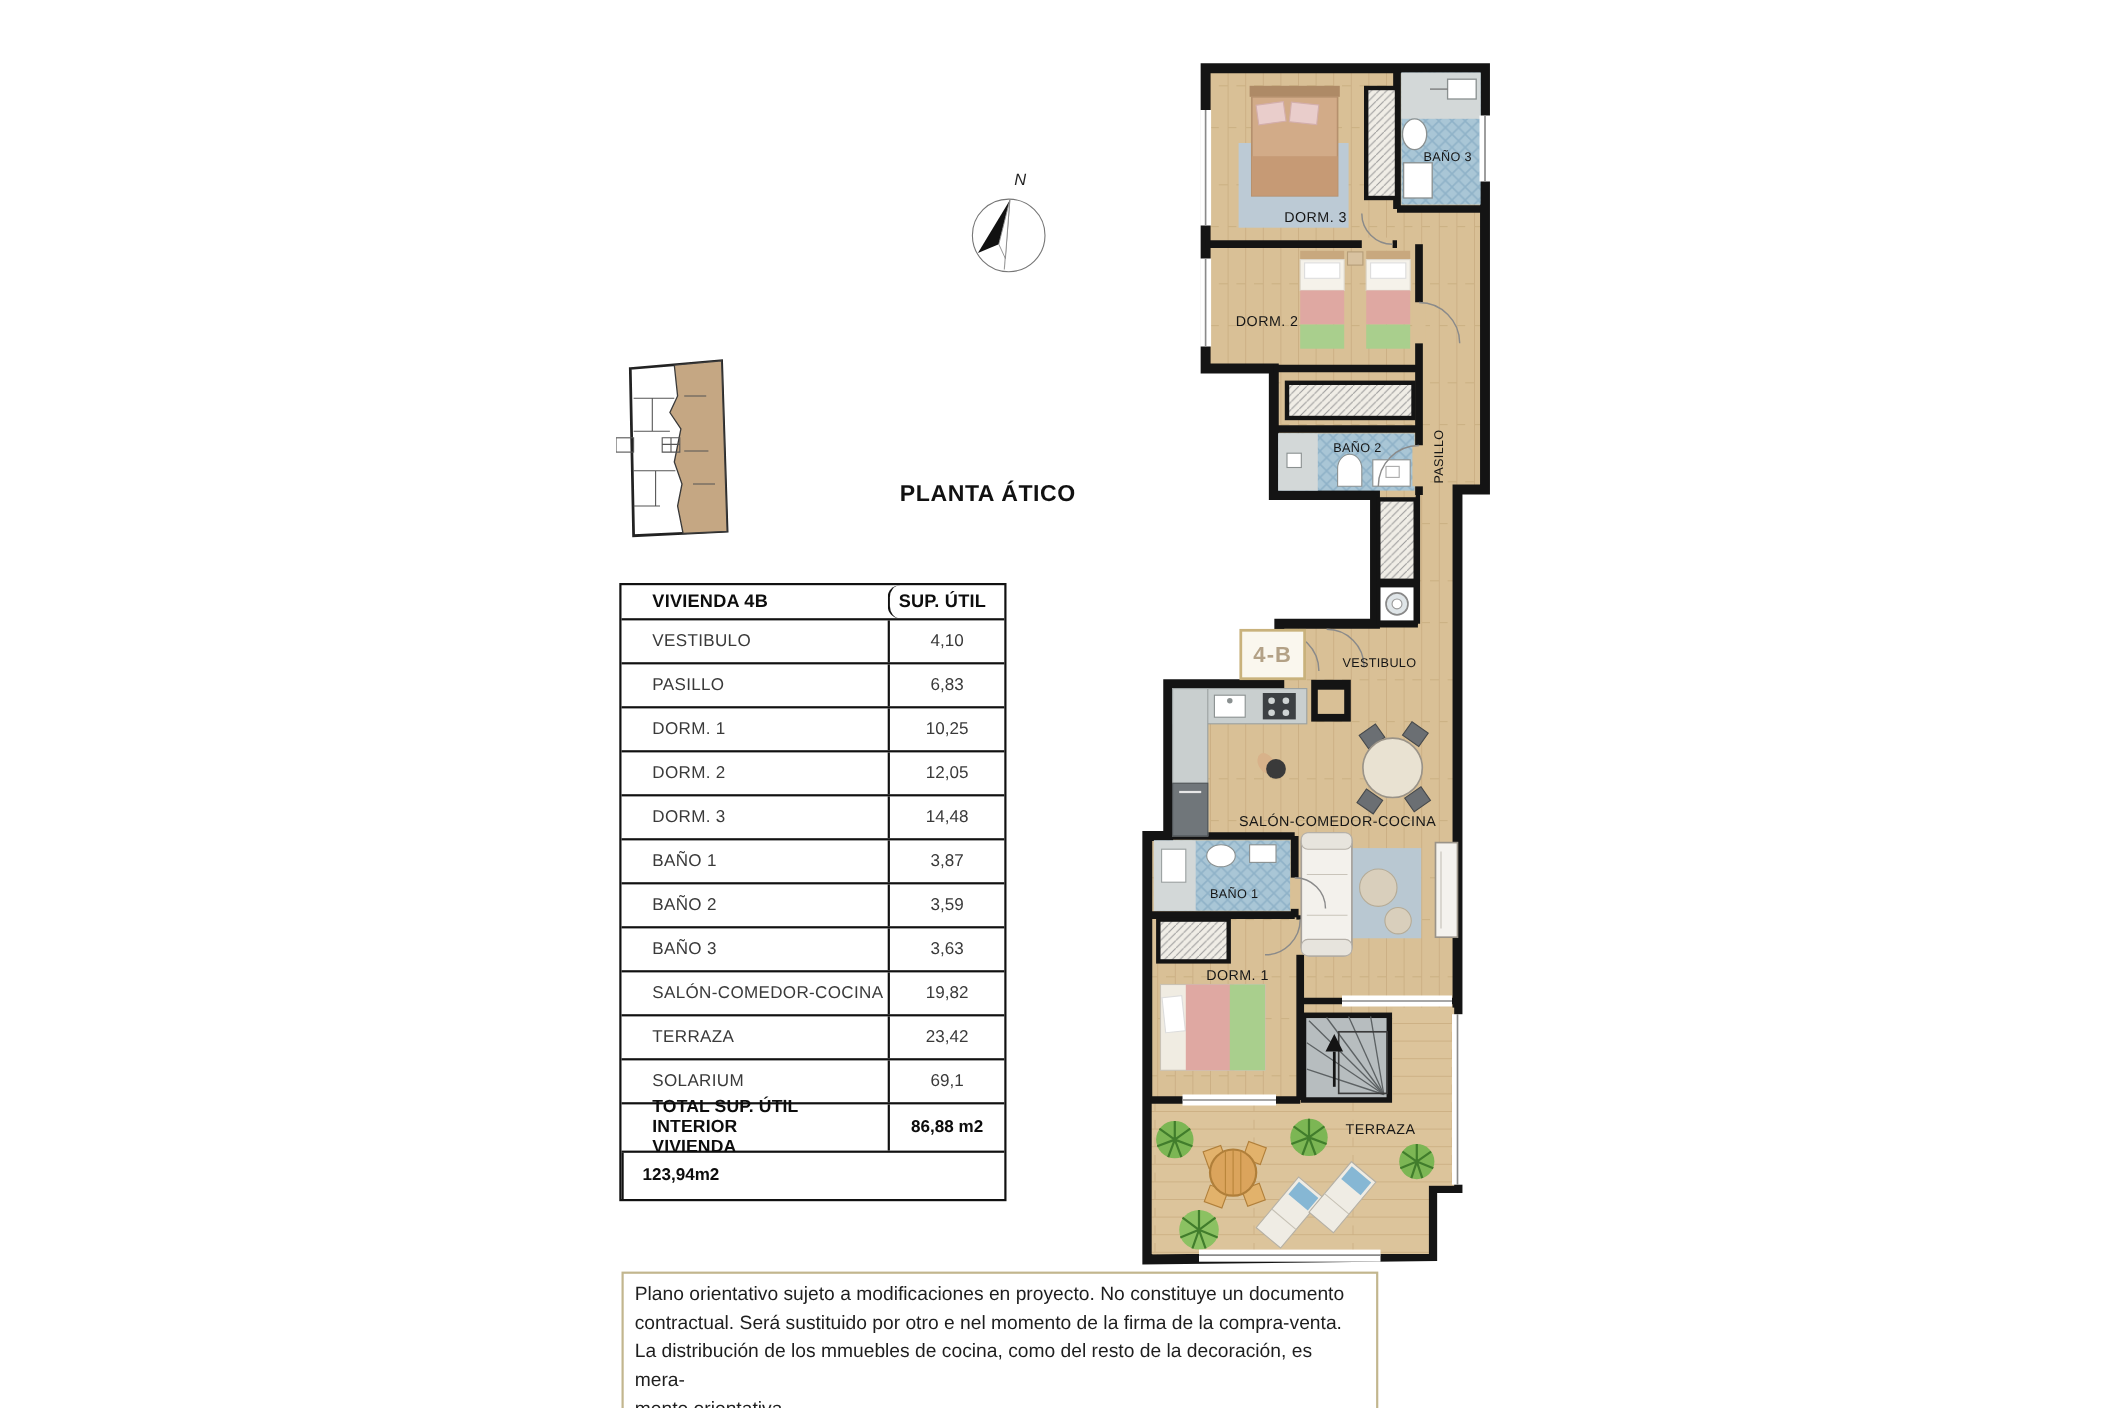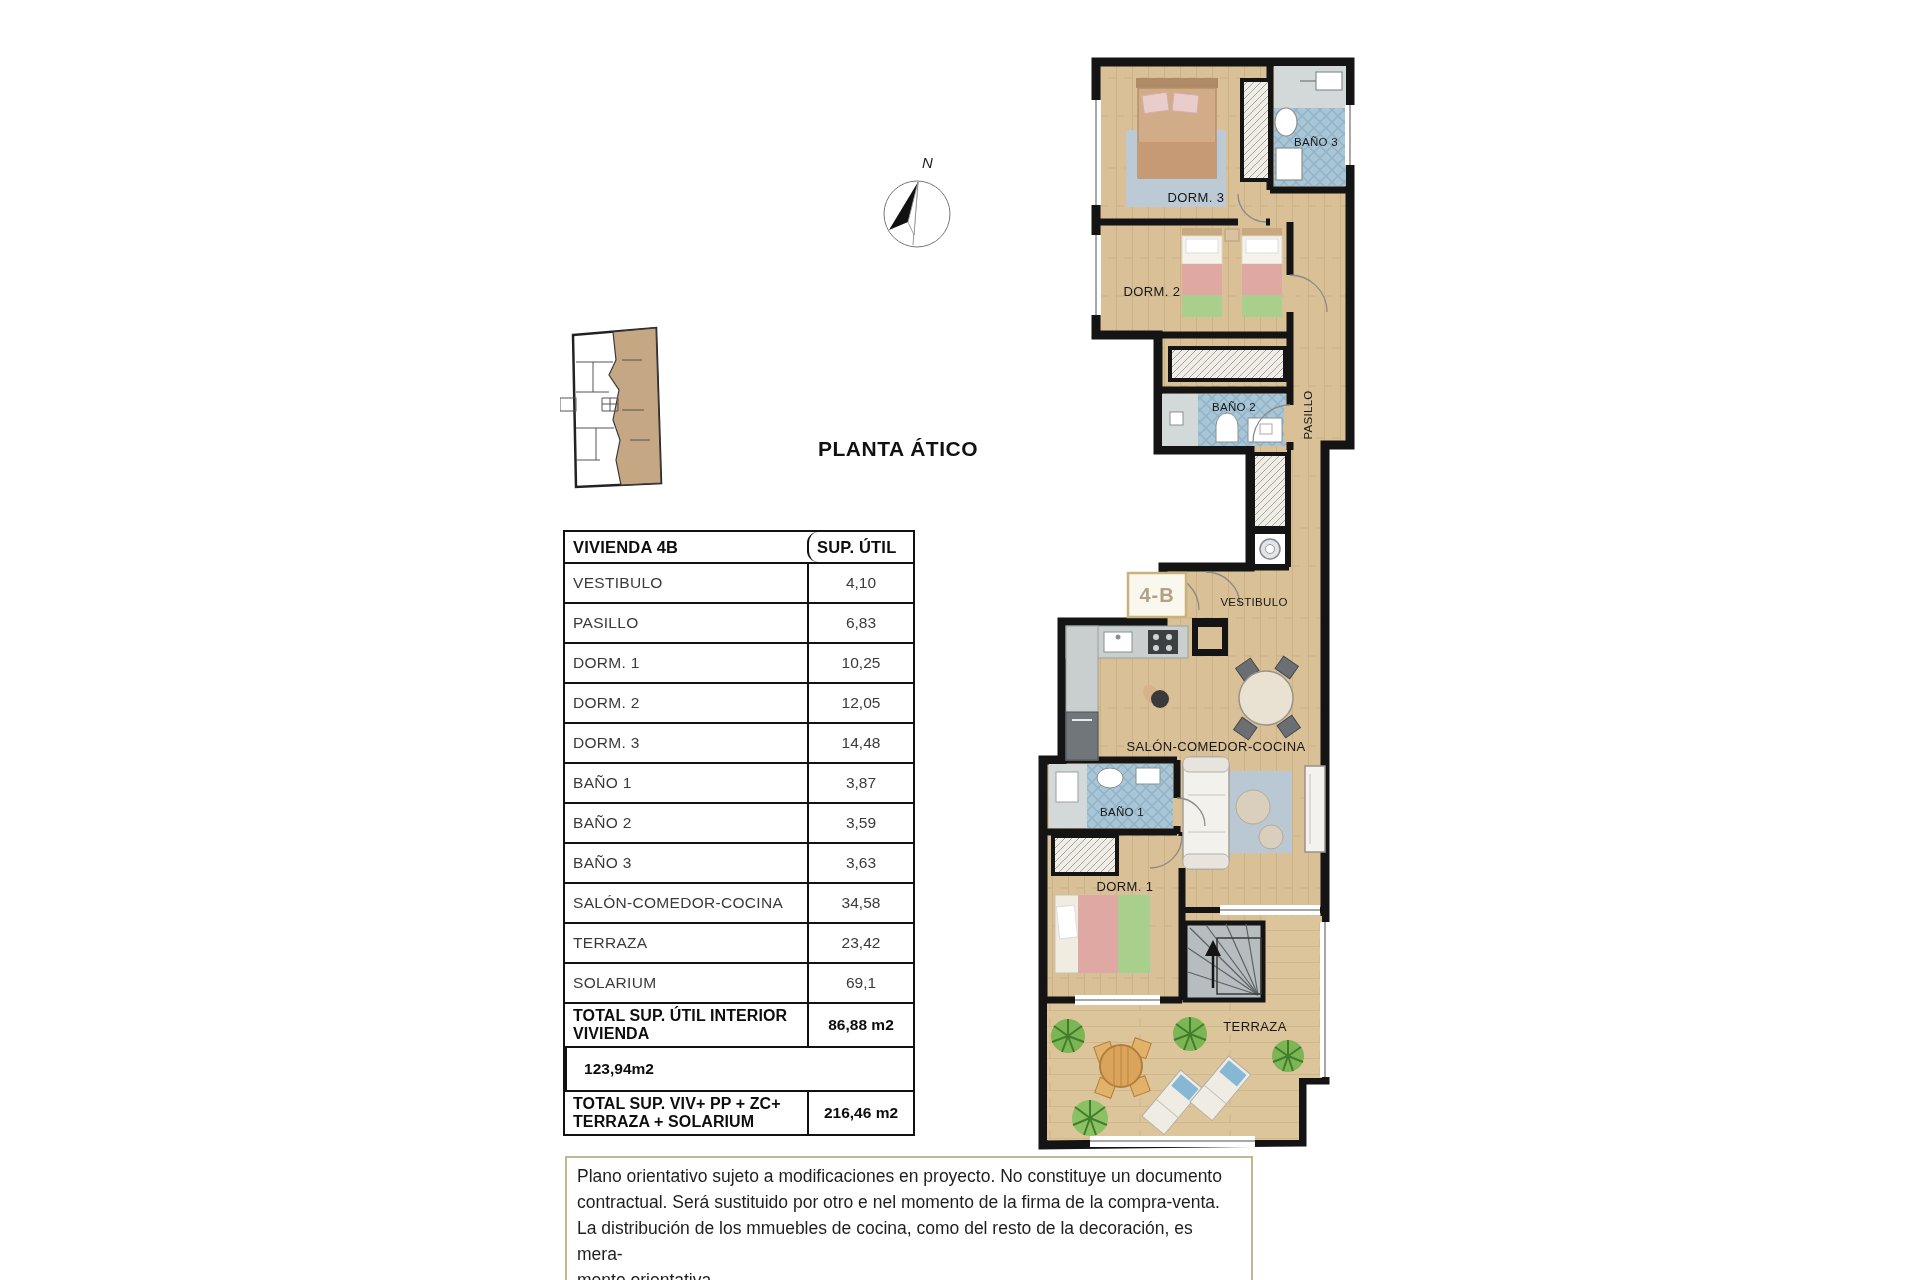--- a/index.html
+++ b/index.html
@@ -8,21 +8,21 @@
 
   .sheet-title{position:absolute;left:818px;top:437px;font-size:21px;font-weight:bold;
                letter-spacing:.5px;color:#111;}
 
   
   .areas-table{position:absolute;left:563px;top:530px;width:352px;border:2px solid #111;
                background:#fff;box-sizing:border-box;}
   .t-row{display:flex;align-items:stretch;border-top:2px solid #111;height:40px;box-sizing:border-box;}
   .t-row:first-child{border-top:none;height:30px;}
   .t-label{flex:1;display:flex;flex-direction:column;justify-content:center;
-           padding-left:8px;font-size:15.5px;color:#3a3a3a;letter-spacing:.3px;}
+           padding-left:28px;font-size:15.5px;color:#3a3a3a;letter-spacing:.3px;}
   .t-value{width:106px;border-left:2px solid #111;display:flex;align-items:center;
            justify-content:center;font-size:15.5px;color:#3a3a3a;box-sizing:border-box;}
   .t-head .t-label,.t-head .t-value{font-weight:bold;color:#0d0d0d;font-size:16.5px;letter-spacing:.2px;}
   .t-head .t-value{justify-content:flex-start;padding-left:8px;border-radius:11px;}
   .t-total{height:44px;}
   .t-total .t-label{font-weight:bold;color:#0d0d0d;font-size:16px;line-height:18px;letter-spacing:.1px;}
   .t-total .t-value{font-weight:bold;color:#0d0d0d;font-size:15.5px;}
 
   
   .disclaimer{position:absolute;left:565px;top:1156px;width:688px;border:2px solid #c2b68e;
@@ -88,46 +88,39 @@
   <div class="t-row">
       <div class="t-label">BAÑO 2</div>
       <div class="t-value">3,59</div>
     </div>
   <div class="t-row">
       <div class="t-label">BAÑO 3</div>
       <div class="t-value">3,63</div>
     </div>
   <div class="t-row">
       <div class="t-label">SALÓN-COMEDOR-COCINA</div>
-      <div class="t-value">34,58</div>
+      <div class="t-value">19,82</div>
     </div>
   <div class="t-row">
       <div class="t-label">TERRAZA</div>
       <div class="t-value">23,42</div>
     </div>
   <div class="t-row">
       <div class="t-label">SOLARIUM</div>
       <div class="t-value">69,1</div>
     </div>
   <div class="t-row t-total">
     <div class="t-label">
         <span style="display: block;">TOTAL SUP. ÚTIL INTERIOR</span>
         <span style="display: block;">VIVIENDA</span>
       </div>
     <div class="t-value">86,88 m2</div>
   </div>
   <div class="t-row t-total">
     <div class="t-value">123,94m2</div>
-  </div>
-  <div class="t-row t-total">
-    <div class="t-label">
-        <span style="display: block;">TOTAL SUP. VIV+ PP + ZC+</span>
-        <span style="display: block;">TERRAZA + SOLARIUM</span>
-      </div>
-    <div class="t-value">216,46 m2</div>
   </div>
 </div>
 
 <svg style="position:absolute;left:1020px;top:50px" width="350" height="1110" viewBox="0 0 350 1110">
   <defs>
     <pattern id="wood" width="16" height="90" patternUnits="userSpaceOnUse">
       <rect width="16" height="90" fill="#d9c096"></rect>
       <line x1="0" y1="0" x2="0" y2="90" stroke="#c6a97c" stroke-width="1.2"></line>
       <line x1="8" y1="28" x2="16" y2="28" stroke="#ccb184" stroke-width="1"></line>
       <line x1="0" y1="66" x2="8" y2="66" stroke="#ccb184" stroke-width="1"></line>

